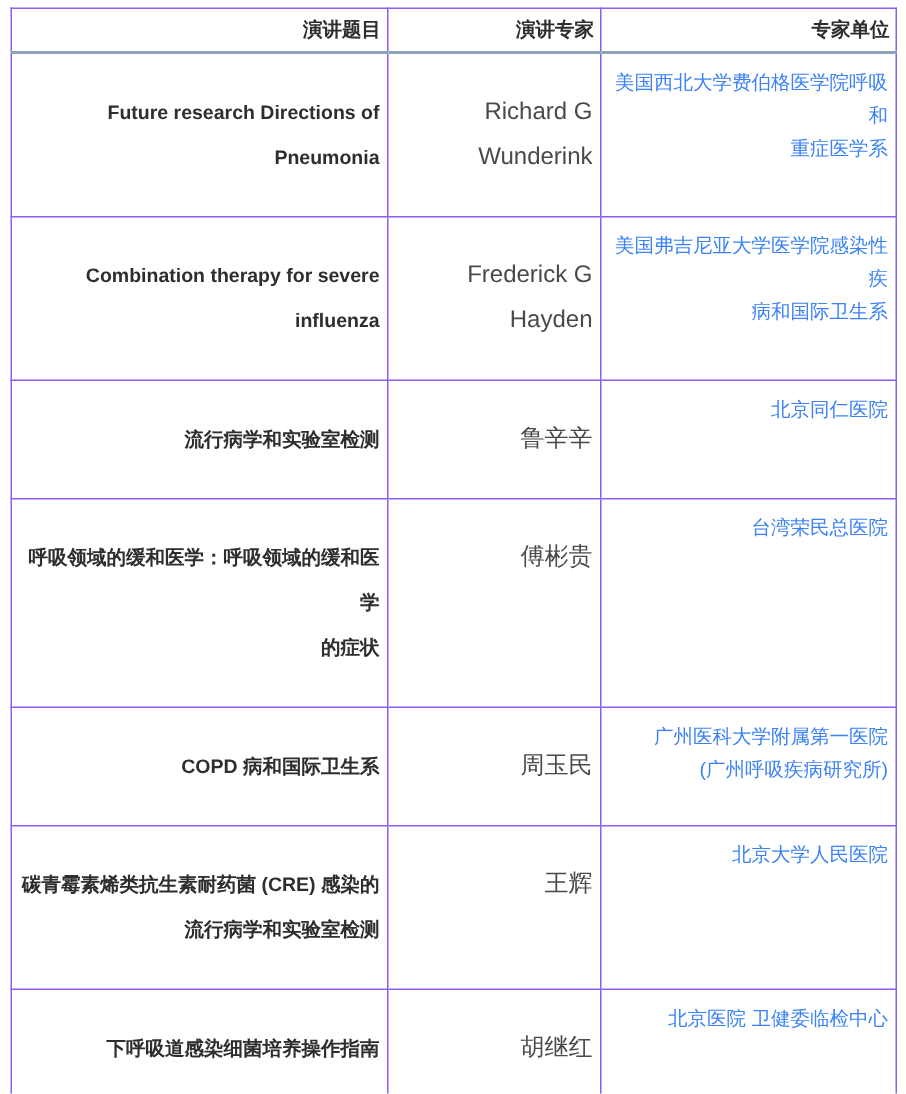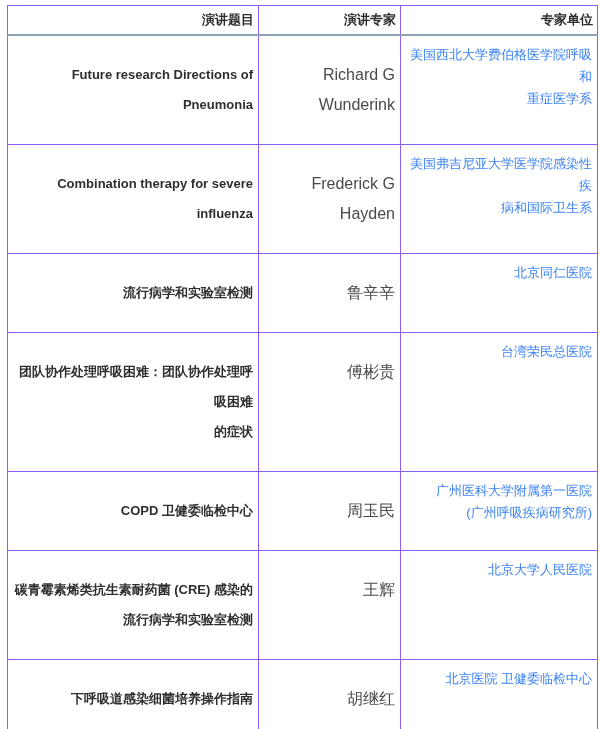--- a/index.html
+++ b/index.html
@@ -91,27 +91,27 @@
         <td class="speaker-cell">Frederick G Hayden</td>
         <td class="org-cell">美国弗吉尼亚大学医学院感染性疾
 病和国际卫生系</td>
       </tr>
       <tr style="height:30px;">
         <td class="title-cell">流行病学和实验室检测</td>
         <td class="speaker-cell">鲁辛辛</td>
         <td class="org-cell">北京同仁医院</td>
       </tr>
       <tr style="height:67px;">
-        <td class="title-cell">团队协作处理呼吸困难：团队协作处理呼吸困难
+        <td class="title-cell">呼吸领域的缓和医学：呼吸领域的缓和医学
 的症状</td>
         <td class="speaker-cell">傅彬贵</td>
         <td class="org-cell">台湾荣民总医院</td>
       </tr>
       <tr style="height:45px;">
-        <td class="title-cell">COPD 卫健委临检中心</td>
+        <td class="title-cell">COPD 病和国际卫生系</td>
         <td class="speaker-cell">周玉民</td>
         <td class="org-cell">广州医科大学附属第一医院
 (广州呼吸疾病研究所)</td>
       </tr>
       <tr style="height:61px;">
         <td class="title-cell">碳青霉素烯类抗生素耐药菌 (CRE) 感染的
 流行病学和实验室检测</td>
         <td class="speaker-cell">王辉</td>
         <td class="org-cell">北京大学人民医院</td>
       </tr>

